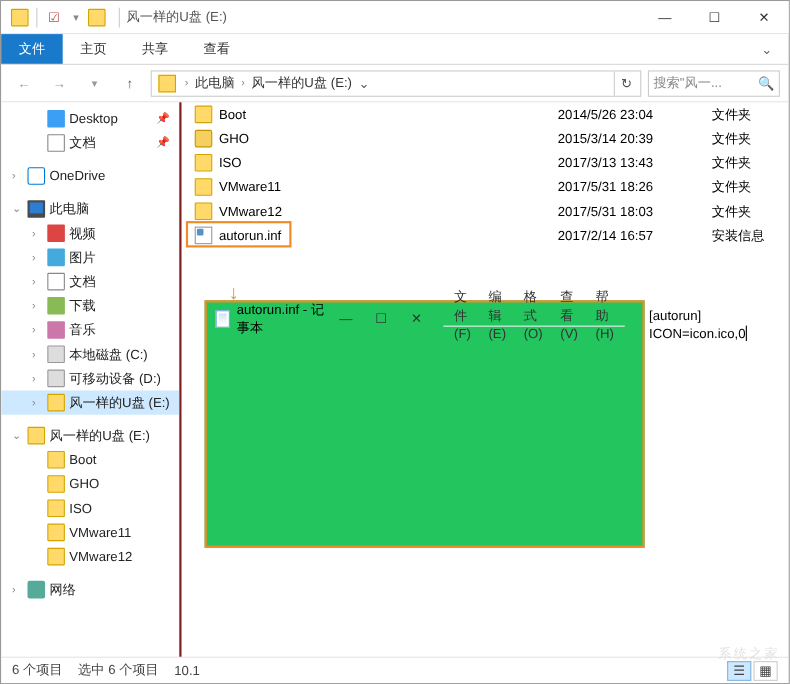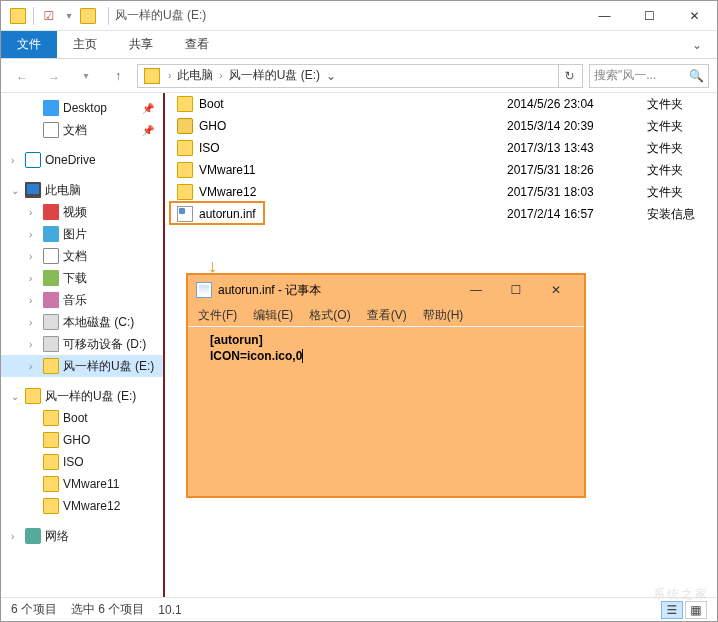--- a/index.html
+++ b/index.html
@@ -77,29 +77,29 @@
 .c3 { width: 70px; }
 
 
 .status { height: 24px; border-top: 1px solid #e5e5e5; display: flex; align-items: center; padding: 0 10px; gap: 14px; color: #444; }
 .status .viewbtns { margin-left: auto; display: flex; gap: 2px; }
 .status .vbtn { width: 22px; height: 18px; border: 1px solid #ccc; display: flex; align-items: center; justify-content: center; }
 .status .vbtn.active { background: #cde8ff; border-color: #7ab8e8; }
 
 
 .arrow-down { position: absolute; left: 207px; top: 255px; color: #f08c28; font-size: 18px; font-weight: bold; }
-.notepad { position: absolute; left: 185px; top: 272px; width: 400px; height: 225px; background: #fdba74; border: 2px solid #f08c28; display: flex; flex-direction: column; }
+.notepad { position: absolute; left: 185px; top: 272px; width: 400px; height: 225px; background: #22c55e; border: 2px solid #f08c28; display: flex; flex-direction: row; }
 .np-title { height: 30px; display: flex; align-items: center; padding: 0 8px; }
 .np-title .np-icon { width: 16px; height: 16px; margin-right: 6px; background: #fff; border: 1px solid #6aa6d8; position: relative; }
 .np-title .np-icon::after { content: ''; position: absolute; left: 2px; top: 2px; right: 2px; bottom: 2px; background: linear-gradient(#cde4f5, #fff); }
 .np-title .spacer { flex: 1; }
 .np-title .npbtn { width: 40px; height: 26px; display: flex; align-items: center; justify-content: center; color: #333; }
 .np-menu { height: 22px; display: flex; align-items: center; gap: 16px; padding: 0 10px; border-bottom: 1px solid #eee; }
 .np-menu span { color: #333; }
-.np-body { flex: 1; padding: 4px 22px; font-family: "SimSun", monospace; font-size: 14px; white-space: pre; font-weight: bold; }
+.np-body { flex: 1; padding: 4px 22px; font-family: "SimSun", monospace; font-size: 14px; white-space: pre; }
 .np-body .cursor { display: inline-block; width: 1px; height: 14px; background: #000; vertical-align: middle; }
 
 
 .watermark { position: absolute; right: 8px; bottom: 18px; color: #d0d0d0; font-size: 12px; letter-spacing: 2px; opacity: 0.6; pointer-events: none; }
 </style>
 </head>
 <body>
 
 <div class="titlebar">
   <div class="qat">

